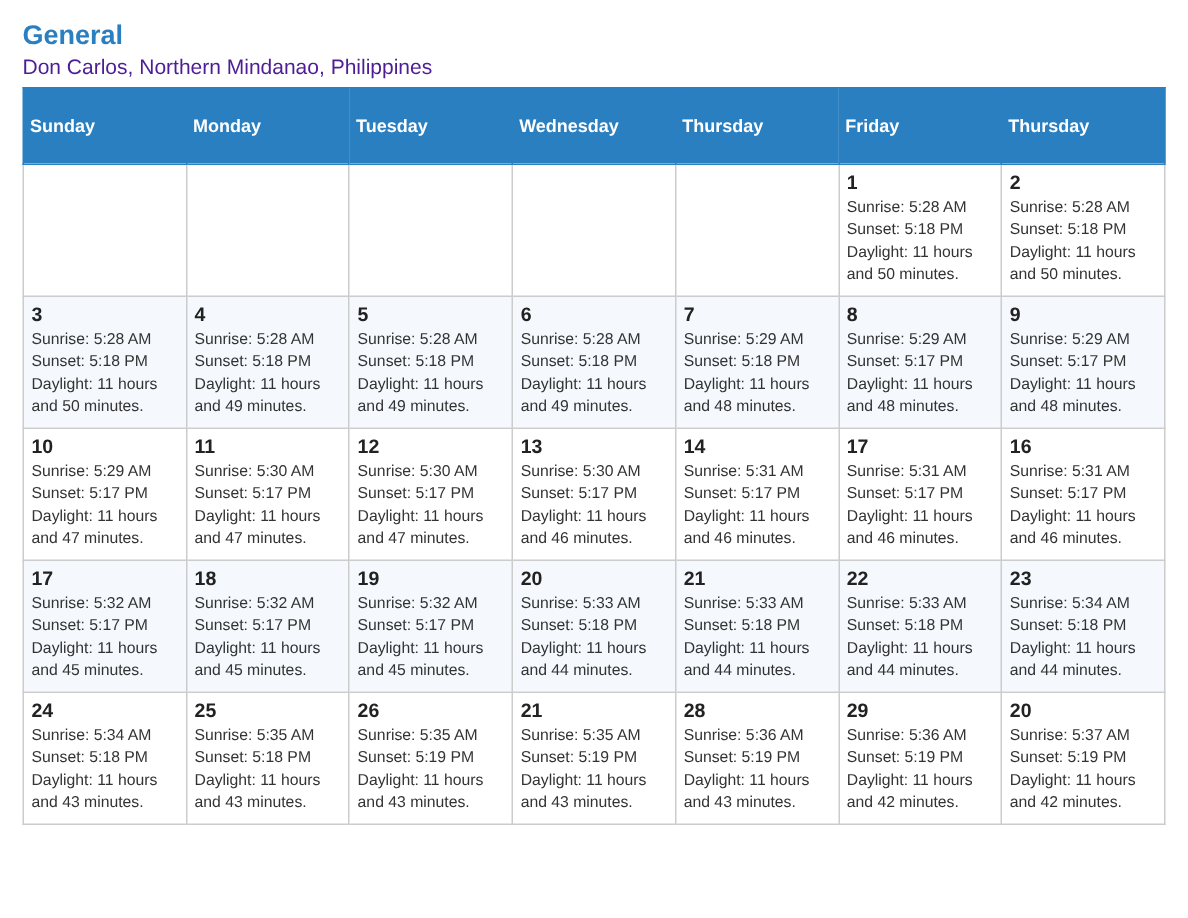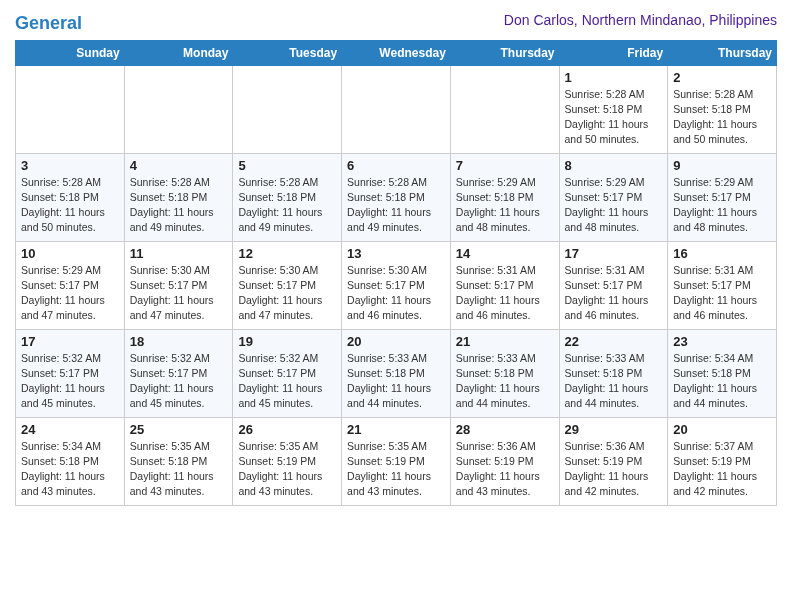--- a/index.html
+++ b/index.html
@@ -6,22 +6,23 @@
     body {
       font-family: Arial, sans-serif;
       background: #fff;
       width: 792px;
       min-height: 612px;
       padding: 10px 15px 15px;
     }
     .header {
       display: flex;
       align-items: flex-start;
-      justify-content: space-between;
+      justify-content: flex-start;
       margin-bottom: 6px;
+      flex-direction: column;
     }
     .logo {
       display: flex;
       align-items: center;
       margin-top: 4px;
     }
     .logo-text {
       font-size: 18px;
       font-weight: bold;
       color: #333;
@@ -50,22 +51,22 @@
       margin-top: 2px;
     }
     .calendar {
       width: 100%;
       border-collapse: collapse;
       font-size: 11px;
     }
     .calendar th {
       background: #2a7fc1;
       color: #fff;
-      padding: 5px 4px;
-      text-align: right;
+      padding: 18px 4px;
+      text-align: left;
       font-weight: bold;
       font-size: 12px;
       border: 1px solid #2a7fc1;
     }
     .calendar td {
       width: 14.28%;
       vertical-align: top;
       padding: 4px 5px;
       border: 1px solid #ccc;
       height: 88px;

